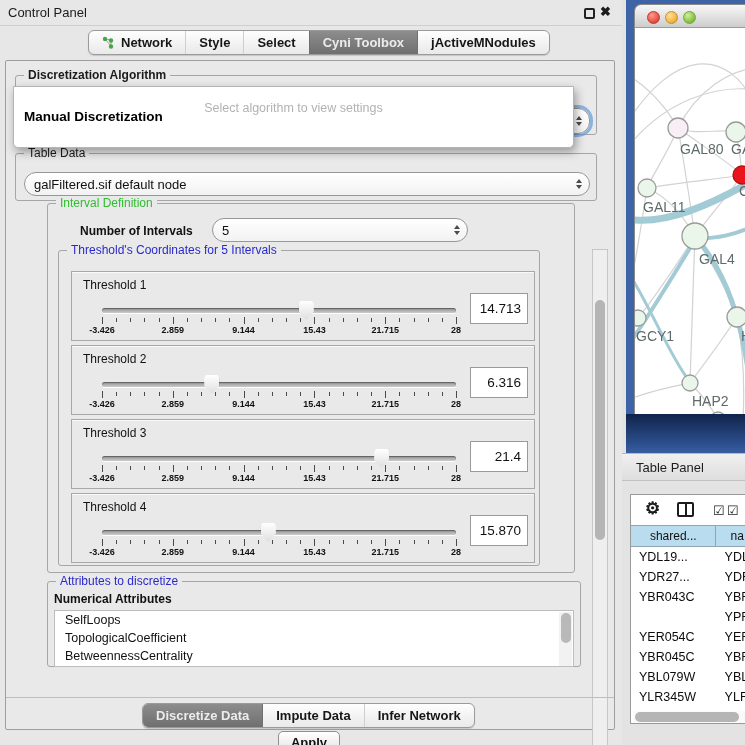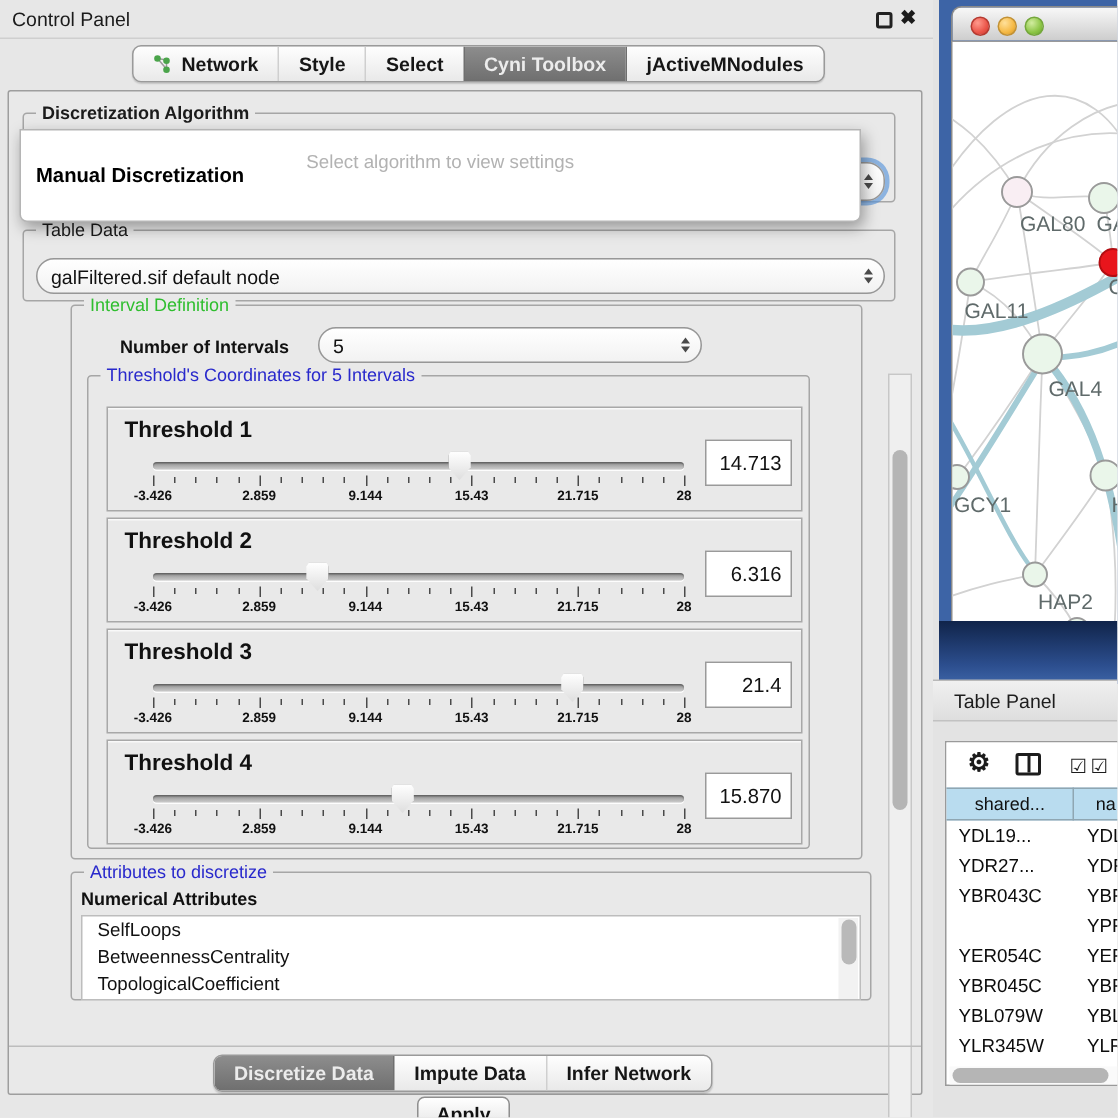--- a/index.html
+++ b/index.html
@@ -35,21 +35,21 @@
   .tri-down { width:0; height:0; border-left:3.5px solid transparent; border-right:3.5px solid transparent; border-top:4.5px solid #4a4a4a; }
 
   
   #algo-popup { position:absolute; left:13px; top:86px; width:561px; height:62px; background:#fff; border:1px solid #b5b5b5; border-radius:0 0 5px 5px; box-shadow:2px 4px 10px rgba(0,0,0,.35); z-index:30; }
   #algo-popup .prompt { text-align:center; font-size:12.5px; color:#b2b2b2; padding-top:14px; height:20px; }
   #algo-popup .item { font-size:13.5px; color:#000; padding:1px 2px 1px 10px; line-height:17px; }
   #algo-popup .item.hl { font-weight:bold; }
 
   
   .th-panel { position:absolute; left:64px; width:464px; height:70px; border:1px solid #a8a8a8; background:#e9e9e9; box-shadow:inset 0 1px 0 rgba(255,255,255,.7); }
-  .th-label { position:absolute; left:11px; top:6px; font-size:15px; font-weight:bold; color:#111; }
+  .th-label { position:absolute; left:11px; top:6px; font-size:12px; font-weight:normal; color:#111; }
   .track { position:absolute; left:30px; top:36px; width:354px; height:5px; border-radius:3px; background:linear-gradient(#8f8f8f,#cccccc); box-shadow:inset 0 1px 1px rgba(0,0,0,.35), 0 1px 0 rgba(255,255,255,.9); }
   .thumb { position:absolute; top:29px; width:15px; height:19px; background:linear-gradient(#ffffff,#dedede); clip-path:polygon(12% 0,88% 0,100% 14%,100% 55%,50% 100%,0 55%,0 14%); filter:drop-shadow(0 0 1px rgba(0,0,0,.65)); }
   .tick { position:absolute; width:1px; background:#4a4a4a; }
   .tick-label { position:absolute; top:53px; transform:translateX(-50%); font-size:9px; font-weight:bold; color:#111; white-space:nowrap; }
   .val-box { position:absolute; right:6px; top:21px; width:58px; height:31px; background:#fff; border:1px solid #9a9a9a; font-size:13.5px; text-align:right; line-height:29px; padding-right:6px; }
 
   
   #attr-list { position:absolute; left:6px; top:28px; width:520px; height:57px; background:#fff; border:1px solid #bdbdbd; overflow:hidden; }
   #attr-list .attr-item { font-size:12.5px; padding:1px 0 1px 10px; line-height:16px; color:#111; }
   #attr-scroll { position:absolute; right:1px; top:1px; width:13px; height:55px; background:#f2f2f2; }
@@ -320,22 +320,22 @@
               </div>
             </div>
         </div>
       </div>
 
       <div class="group" style="left:41px; top:520px; width:534px; height:86px;">
         <span class="group-title" id="attributes-title" style="color: rgb(41, 41, 204);">Attributes to discretize</span>
         <span class="bold" style="position:absolute; left:6px; top:10px; font-size:12px;">Numerical Attributes</span>
         <div id="attr-list">
           <div class="attr-item">SelfLoops</div>
+            <div class="attr-item">TopologicalCoefficient</div>
             <div class="attr-item">BetweennessCentrality</div>
-            <div class="attr-item">TopologicalCoefficient</div>
             <div id="attr-scroll">
               <div class="sb-thumb"></div>
             </div>
         </div>
       </div>
 
       <div id="apply-btn">Apply</div>
       <div id="main-scroll">
           <div class="sb-thumb"></div>
         </div>

